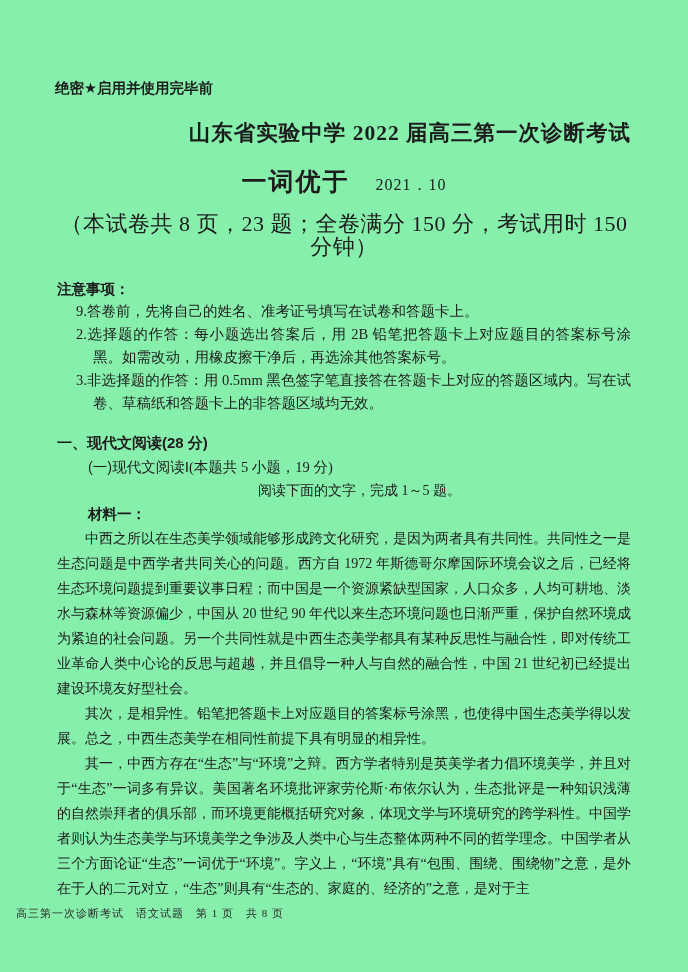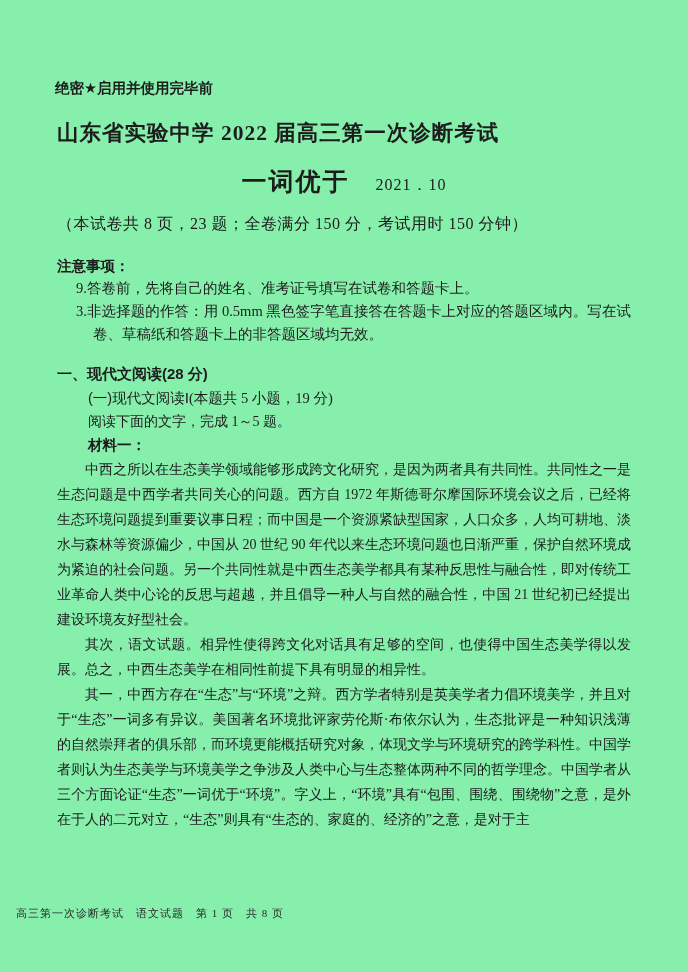--- a/index.html
+++ b/index.html
@@ -21,21 +21,21 @@
   }
   .security-label {
     font-family: "Liberation Sans", "DejaVu Sans", sans-serif;
     font-weight: bold;
     font-size: 14.5px;
     line-height: 20px;
     margin-left: -2px;
   }
   .exam-title {
     margin-top: 21px;
-    text-align: left;
+    text-align: right;
     font-weight: bold;
     font-size: 21.5px;
     line-height: 28px;
     letter-spacing: 1px;
   }
   .subject-row {
     margin-top: 16px;
     text-align: center;
     line-height: 36px;
     white-space: nowrap;
@@ -46,21 +46,22 @@
     font-size: 25px;
     letter-spacing: 2px;
   }
   .exam-date {
     font-size: 16px;
     margin-left: 26px;
     letter-spacing: 1px;
   }
   .paper-info {
     margin-top: 9px;
-    font-size: 16px;
+    text-align: center;
+    font-size: 22px;
     line-height: 23px;
     letter-spacing: 0.5px;
   }
   .notice {
     margin-top: 20px;
   }
   .notice-heading {
     font-family: Liberation Serif, serif;
     font-weight: bold;
     font-size: 14.5px;
@@ -88,20 +89,21 @@
     margin-left: 31px;
   }
   .subsection-heading .bold-part {
     font-family: "Liberation Sans", "DejaVu Sans", sans-serif;
     font-weight: normal;
   }
   .instruction {
     font-size: 14px;
     line-height: 24px;
     margin-left: 31px;
+    text-align: center;
   }
   .material-label {
     font-family: "Liberation Sans", "DejaVu Sans", sans-serif;
     font-weight: bold;
     font-size: 14.5px;
     line-height: 23px;
     margin-left: 31px;
   }
   .body-paragraph {
     font-size: 14px;
@@ -132,34 +134,35 @@
 
   <div class="subject-row">
     <span class="subject-title">一词优于</span><span class="exam-date">2021．10</span>
   </div>
 
   <div class="paper-info">（本试卷共 8 页，23 题；全卷满分 150 分，考试用时 150 分钟）</div>
 
   <div class="notice">
     <div class="notice-heading">注意事项：</div>
     <div class="notice-item">9.答卷前，先将自己的姓名、准考证号填写在试卷和答题卡上。</div>
+    <div class="notice-item">2.选择题的作答：每小题选出答案后，用 2B 铅笔把答题卡上对应题目的答案标号涂黑。如需改动，用橡皮擦干净后，再选涂其他答案标号。</div>
     <div class="notice-item">3.非选择题的作答：用 0.5mm 黑色签字笔直接答在答题卡上对应的答题区域内。写在试卷、草稿纸和答题卡上的非答题区域均无效。</div>
   </div>
 
   <div class="main-content">
     <div class="section-heading">一、现代文阅读(28 分)</div>
 
     <div class="subsection-heading">
       <span class="bold-part">(一)现代文阅读Ⅰ</span><span>(本题共 5 小题，19 分)</span>
     </div>
 
     <div class="instruction">阅读下面的文字，完成 1～5 题。</div>
 
     <div class="material-label">材料一：</div>
 
     <p class="body-paragraph">中西之所以在生态美学领域能够形成跨文化研究，是因为两者具有共同性。共同性之一是生态问题是中西学者共同关心的问题。西方自 1972 年斯德哥尔摩国际环境会议之后，已经将生态环境问题提到重要议事日程；而中国是一个资源紧缺型国家，人口众多，人均可耕地、淡水与森林等资源偏少，中国从 20 世纪 90 年代以来生态环境问题也日渐严重，保护自然环境成为紧迫的社会问题。另一个共同性就是中西生态美学都具有某种反思性与融合性，即对传统工业革命人类中心论的反思与超越，并且倡导一种人与自然的融合性，中国 21 世纪初已经提出建设环境友好型社会。</p>
-    <p class="body-paragraph">其次，语文试题。相异性使得跨文化对话具有足够的空间，也使得中国生态美学得以发展。总之，中西生态美学在相同性前提下具有明显的相异性。</p>
+    <p class="body-paragraph">其次，是相异性。铅笔把答题卡上对应题目的答案标号涂黑，也使得中国生态美学得以发展。总之，中西生态美学在相同性前提下具有明显的相异性。</p>
     <p class="body-paragraph">其一，中西方存在“生态”与“环境”之辩。西方学者特别是英美学者力倡环境美学，并且对于“生态”一词多有异议。美国著名环境批评家劳伦斯·布依尔认为，生态批评是一种知识浅薄的自然崇拜者的俱乐部，而环境更能概括研究对象，体现文学与环境研究的跨学科性。中国学者则认为生态美学与环境美学之争涉及人类中心与生态整体两种不同的哲学理念。中国学者从三个方面论证“生态”一词优于“环境”。字义上，“环境”具有“包围、围绕、围绕物”之意，是外在于人的二元对立，“生态”则具有“生态的、家庭的、经济的”之意，是对于主</p>
   </div>
 
   <div class="page-footer">高三第一次诊断考试　语文试题　第 1 页　共 8 页</div>
 
 </div>
 
 </body></html>

